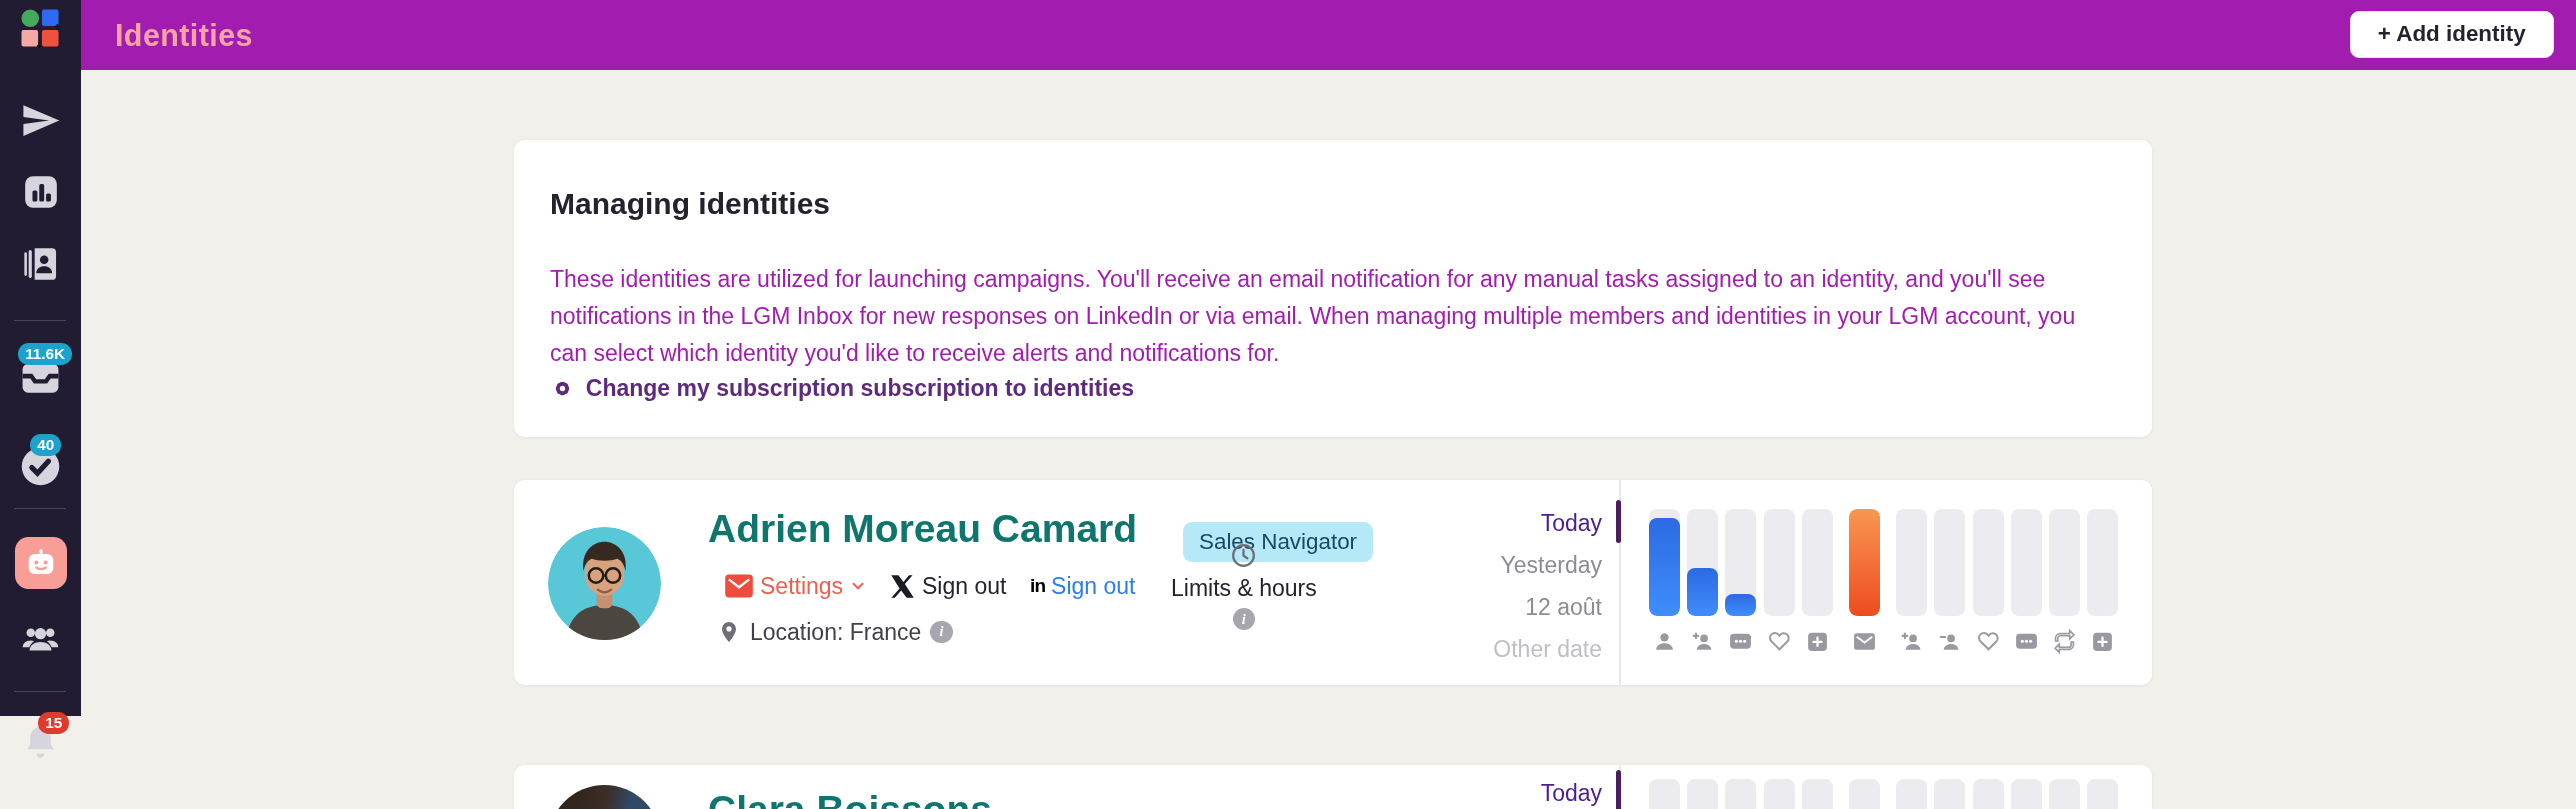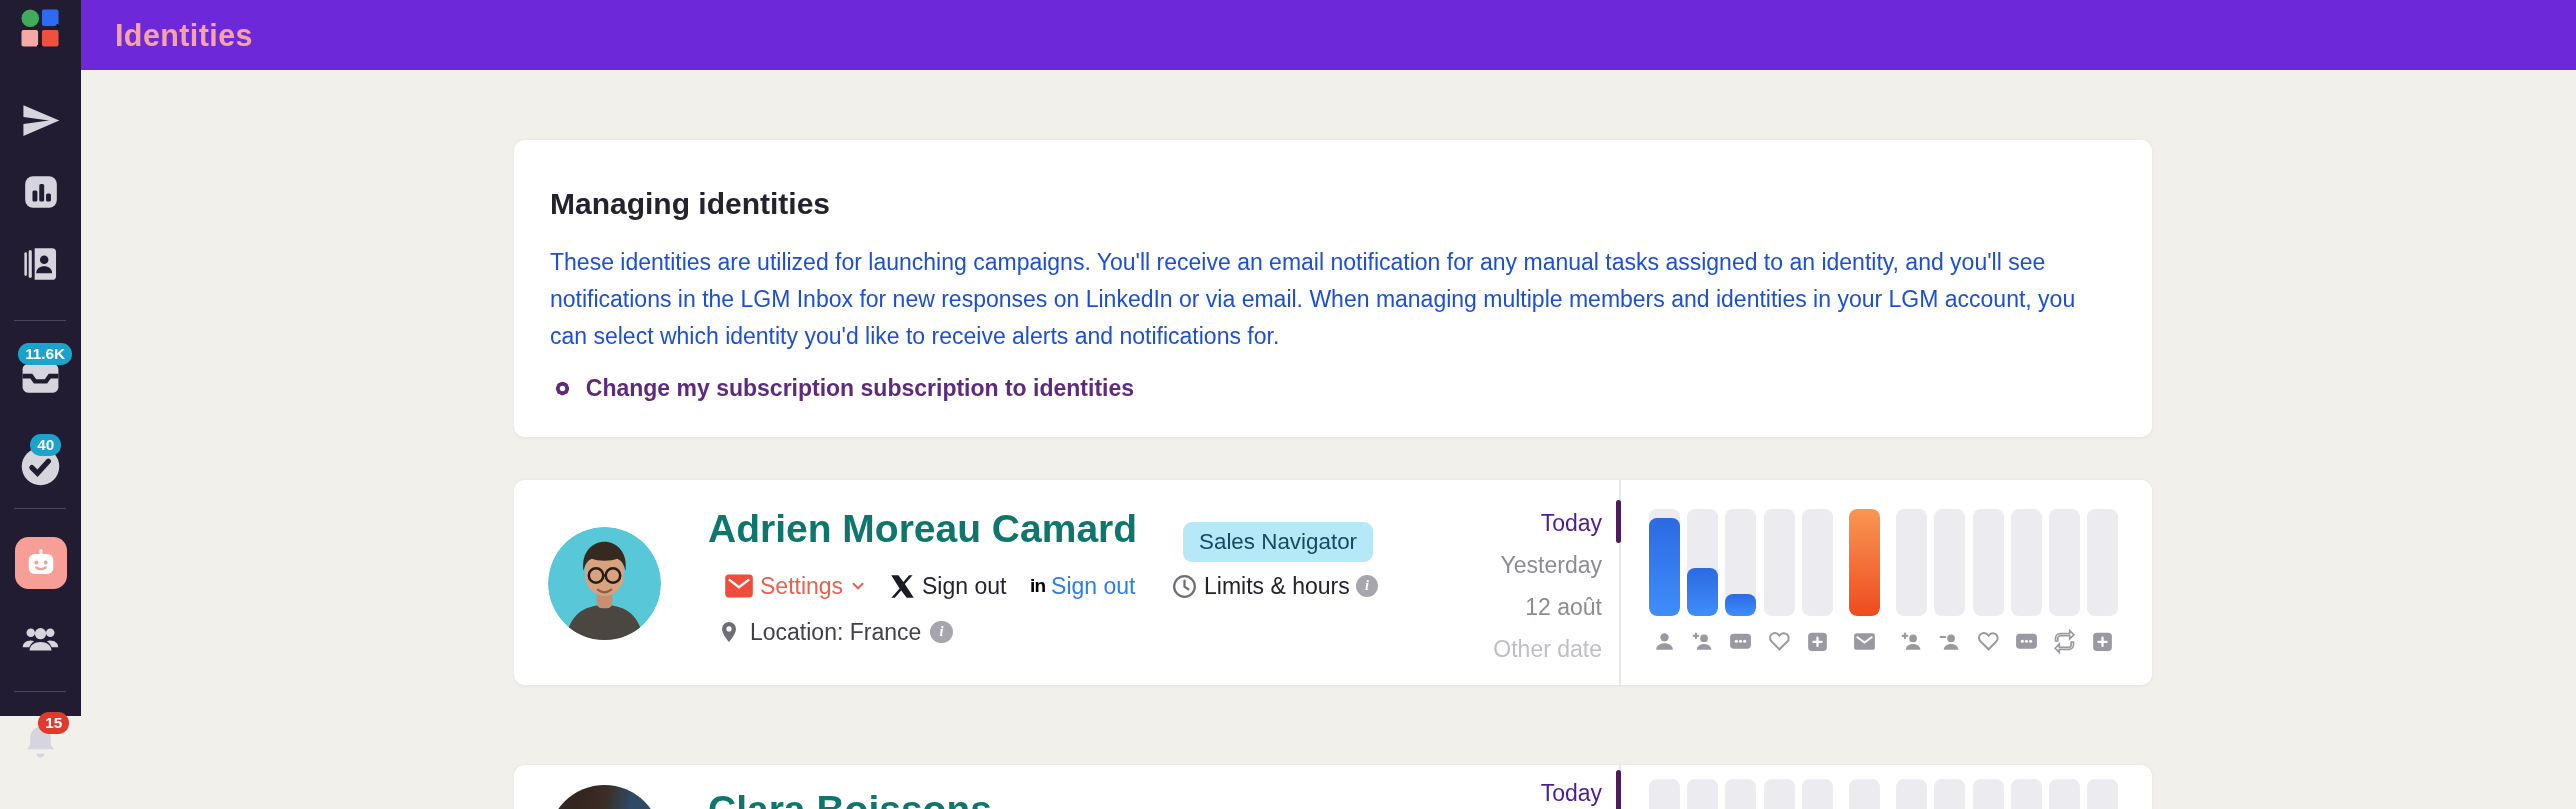--- a/index.html
+++ b/index.html
@@ -13,54 +13,54 @@
   .side-item { position:absolute; left:0; width:81px; display:flex; justify-content:center; align-items:center; }
   .side-item svg { display:block; }
   .side-divider { position:absolute; left:14.4px; width:52px; height:0.9px; background:#4a4459; }
   .side-badge {
     position:absolute; background:#1ba3cc; color:#fff; font-weight:700; font-size:15.3px;
     padding:1.8px 7.2px; border-radius:10.8px; z-index:5; line-height:18px;
   }
   .side-badge.red { background:#e03a2e; }
   .active-tile { width:52px; height:52px; border-radius:13.5px; background:#f79e96; display:flex; align-items:center; justify-content:center; }
   
-  .header { position:absolute; left:81px; top:0; right:0; height:70px; background:#6d28d9; z-index:20; }
+  .header { position:absolute; left:81px; top:0; right:0; height:70px; background:#a21caf; z-index:20; }
   .page-title { position:absolute; left:34px; top:18px; font-size:30.5px; font-weight:700; color:#f5a3a3; letter-spacing:0.4px; }
   .add-btn {
     position:absolute; right:22.4px; top:10.8px; height:47px; padding:0 27px;
     background:#fff; border:1.8px solid #e3e2e6; border-radius:9px;
     font-size:22.4px; font-weight:700; color:#23222e; display:flex; align-items:center;
     font-family:inherit; cursor:pointer;
   }
   
   .card { position:absolute; left:514px; width:1638px; background:#fff; border-radius:10.8px;
           box-shadow:0 0.9px 3.6px rgba(25,20,50,.06); }
   .card-info  { top:140px; height:297px; padding:47px 36px 0 36px; }
   .card-ident { top:480px; height:205px; }
   .card-ident2{ top:765px; height:296px; }
   .card-title { font-size:30px; font-weight:700; color:#23222e; }
-  .card-body  { margin-top:23px; font-size:23px; line-height:37px; color:#1d4ed8; max-width:1553px; }
+  .card-body  { margin-top:40px; font-size:23px; line-height:37px; color:#a21caf; max-width:1553px; }
   .notif-link { position:absolute; left:36px; top:235px; display:flex; align-items:center; gap:10.8px;
                 font-size:23px; font-weight:700; color:#5e2a7e; cursor:pointer; }
   .notif-link svg { display:block; }
   
   .avatar { position:absolute; left:34px; top:47px; width:113px; height:113px; border-radius:50%; overflow:hidden; }
   .avatar svg { display:block; }
   .avatar2 { position:absolute; left:34px; top:20px; width:113px; height:113px; border-radius:50%;
              background:linear-gradient(100deg,#33261f 25%,#3c2d26 45%,#2e4a66 65%); }
   .ident-name { position:absolute; left:194px; top:27px; font-size:39px; font-weight:700; color:#0f766e; }
   .ident-name.clipped { top:23px; }
   .net-badge { position:absolute; left:669px; top:42px; background:#b5e9f8; color:#154a63;
                font-size:22.4px; padding:7.2px 16px; border-radius:9px; }
   .action-row { position:absolute; top:88px; height:36px; display:flex; align-items:center; }
   .action-row .grp { display:flex; align-items:center; gap:6px; cursor:pointer; }
   .g-settings { position:absolute; left:210px; }
   .g-x        { position:absolute; left:375px; }
   .g-li       { position:absolute; left:516px; }
-  .g-limits   { position:absolute; left:657px; cursor:default; }
+  .g-limits   { position:absolute; left:657px; cursor:default;flex-direction:column; }
   .t-settings { color:#ee5f4d; font-size:23px; }
   .t-dark     { color:#23222e; font-size:23px; }
   .t-blue     { color:#2b7de9; font-size:23px; }
   .in-mark    { color:#000000; font-size:19px; font-weight:700; letter-spacing:-0.9px; }
   .info-dot { width:22.4px; height:22.4px; border-radius:50%; background:#a7a6ae; color:#fff;
               font-size:14.4px; font-weight:700; display:inline-flex; align-items:center; justify-content:center;
               font-family:"Liberation Serif","DejaVu Serif",serif; font-style:italic; }
   .loc-row { position:absolute; left:203px; top:136px; height:32px; display:flex; align-items:center; gap:9px;
              font-size:23px; color:#40404b; }
   
@@ -176,20 +176,21 @@
     <svg width="41" height="41" viewBox="0 0 24 24" fill="#d6d4dd">
       <path d="M12 2.8a6 6 0 0 0-6 6v4.4L4.2 16h15.6L18 13.2V8.8a6 6 0 0 0-6-6z"></path>
       <path d="M9.8 18.6a2.2 2.2 0 0 0 4.4 0z"></path>
     </svg>
   </div>
   <div class="side-badge red" style="left:38px;top:712px;">15</div>
 </div>
 
 <div class="header">
   <div class="page-title">Identities</div>
+  <button class="add-btn">+ Add identity</button>
 </div>
 
 <div class="card card-info">
   <div class="card-title">Managing identities</div>
   <p class="card-body">These identities are utilized for launching campaigns. You'll receive an email notification for any manual tasks assigned to an identity, and you'll see notifications in the LGM Inbox for new responses on LinkedIn or via email. When managing multiple members and identities in your LGM account, you can select which identity you'd like to receive alerts and notifications for.</p>
   <div class="notif-link">
     <svg width="25" height="25" viewBox="0 0 24 24">
       <g fill="#5e2a7e">
         <rect x="6.8" y="6.8" width="10.4" height="10.4" rx="2.4" transform="rotate(45 12 12)"></rect>
         <rect x="6.8" y="6.8" width="10.4" height="10.4" rx="2.4"></rect>

